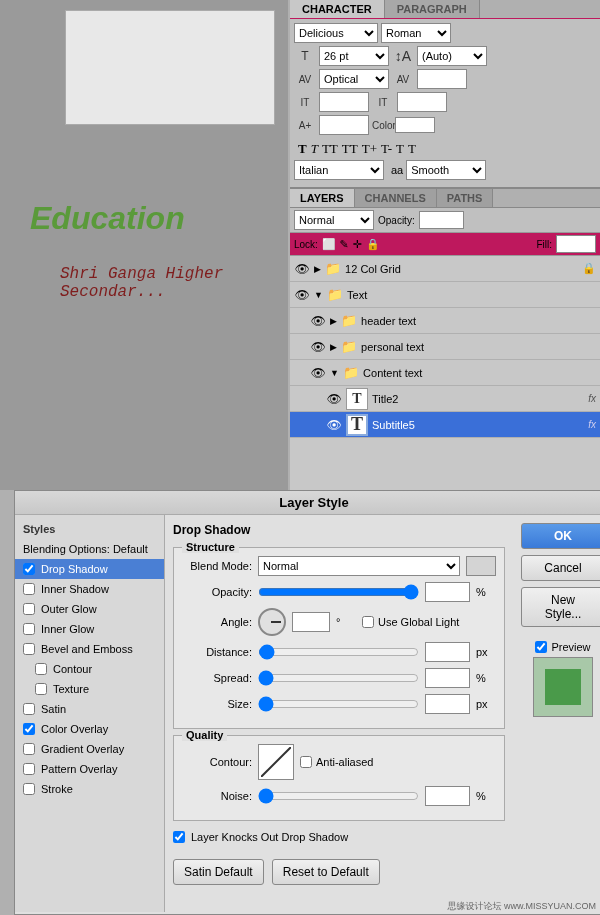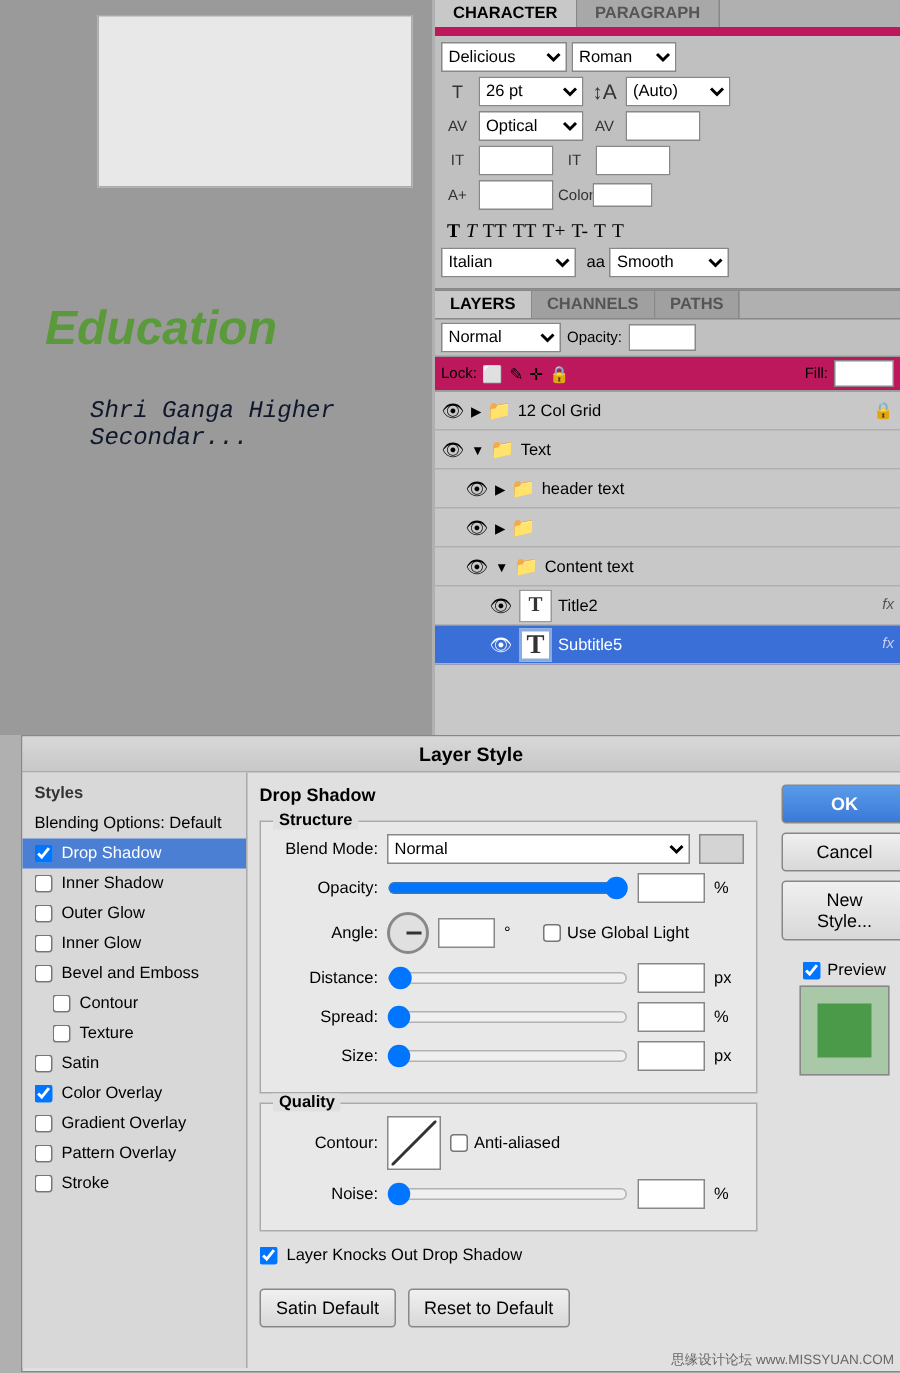--- a/index.html
+++ b/index.html
@@ -13,37 +13,37 @@
     #canvas-inner {
       position: absolute; top: 10px; left: 65px; width: 210px; height: 115px;
       background: #e8e8e8; border: 1px solid #aaa;
     }
     #education-text {
       position: absolute; top: 200px; left: 30px;
       color: #5a9a3a; font-size: 32px; font-style: italic; font-weight: bold;
     }
     #subtitle-text {
       position: absolute; top: 265px; left: 60px;
-      color: #0f172a; font-size: 16px; font-style: italic; font-family: 'Courier New', monospace;
+      color: #7f1d1d; font-size: 16px; font-style: italic; font-family: 'Courier New', monospace;
     }
 
     
     #right-panel {
       position: absolute; top: 0; left: 290px; width: 310px; height: 490px;
       background: #c8c8c8;
     }
 
     
     #char-panel {
       background: #c0c0c0;
       border-bottom: 1px solid #888;
       padding: 0;
     }
     #char-tabs {
-      display: flex; background: #b0b0b0; border-bottom: 6px solid #be185d;
+      display: flex; background: #b0b0b0; border-bottom: 1px solid #be185d;
     }
     .char-tab {
       padding: 3px 12px; font-size: 11px; font-weight: bold; cursor: pointer;
       border-right: 1px solid #888;
     }
     .char-tab.active { background: #c8c8c8; }
     .char-tab.inactive { background: #a8a8a8; color: #555; }
 
     #char-controls { padding: 4px; }
     .char-row { display: flex; align-items: center; margin-bottom: 3px; gap: 3px; }
@@ -336,20 +336,21 @@
         <span class="layer-eye">👁</span>
         <span class="layer-arrow">▶</span>
         <span class="layer-folder">📁</span>
         <span class="layer-name">header text</span>
       </div>
 
       <div class="layer-item" style="padding-left:20px">
         <span class="layer-eye">👁</span>
         <span class="layer-arrow">▶</span>
         <span class="layer-folder">📁</span>
+        <span class="layer-name">personal text</span>
       </div>
 
       <div class="layer-item" style="padding-left:20px">
         <span class="layer-eye">👁</span>
         <span class="layer-arrow">▼</span>
         <span class="layer-folder">📁</span>
         <span class="layer-name">Content text</span>
       </div>
 
       <div class="layer-item" style="padding-left:36px">

